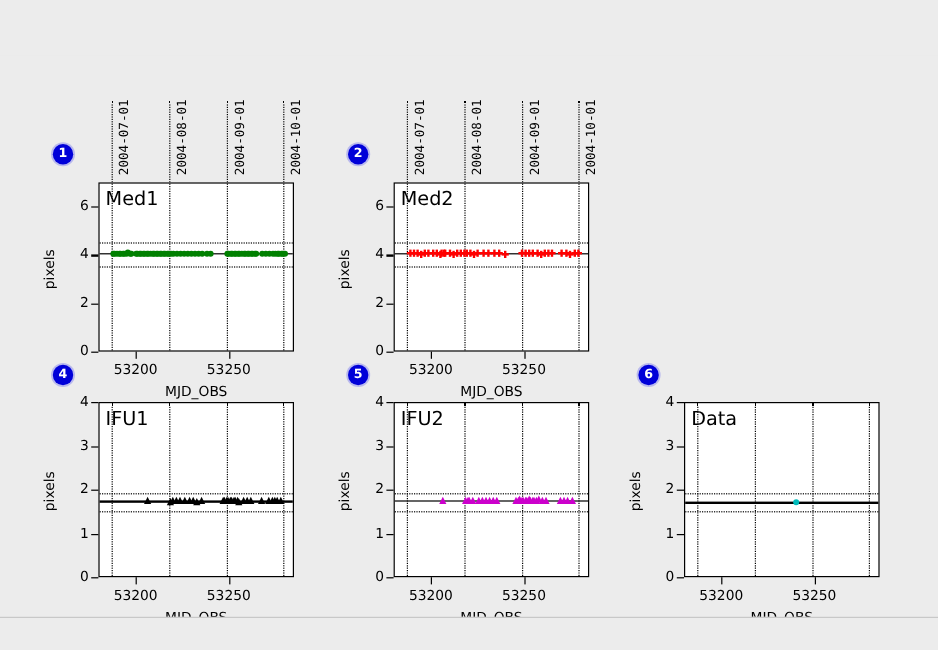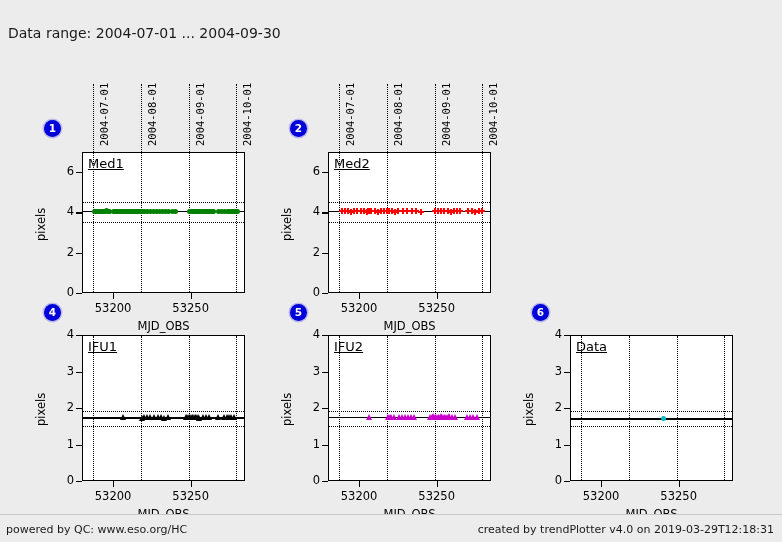--- a/index.html
+++ b/index.html
@@ -14,21 +14,21 @@
   .title{position:absolute;left:8px;top:2px;font-size:17px;color:#1a1a1a;white-space:nowrap;}
   .subtitle{position:absolute;left:8px;top:25px;font-size:14px;color:#1a1a1a;white-space:nowrap;}
 
   .canvas{position:absolute;left:0;top:46px;width:782px;height:468px;background:#ececec;}
 
   .footer{position:absolute;left:0;top:514px;width:782px;height:28px;background:#ececec;
           border-top:1px solid #c8c8c8;}
   .footer-left{position:absolute;left:6px;top:8px;font-size:11px;color:#1a1a1a;}
   .footer-right{position:absolute;right:8px;top:8px;font-size:11px;color:#1a1a1a;}
   .frame{position:absolute;border:1.3px solid #000;background:#fff;box-sizing:border-box;}
-  .plotlabel{position:absolute;font-size:13px;color:#000;white-space:nowrap;text-decoration:underline;}
+  .plotlabel{position:absolute;font-size:16px;color:#000;white-space:nowrap;}
 
   .badge{position:absolute;width:17px;height:17px;border-radius:50%;
          background:#0000d8;color:#fff;font-size:10.5px;line-height:17px;
          text-align:center;font-weight:bold;
          box-shadow:0 0 0 1.5px #b9b9ee;}
 
   .ylabel{position:absolute;font-size:11.5px;color:#000;
           transform:rotate(-90deg);transform-origin:left top;white-space:nowrap;}
   .xlabel{position:absolute;font-size:11.5px;color:#000;text-align:center;white-space:nowrap;}
 
@@ -47,21 +47,20 @@
   .href-dot{position:absolute;height:0;border-top:1.3px dotted #000;}
 
   .pt{position:absolute;}
   .pt-circ{border-radius:50%;}
   .pt-tri{width:0;height:0;background:none !important;}
 </style>
 </head>
 <body>
 
 <div class="header">
-  <div class="subtitle">Data range: 2004-07-01 ... 2004-09-30</div>
 </div>
 
 <div class="canvas" id="canvas">
     <div class="badge" style="left: 44px; top: 74px;">1</div>
     <div class="datelabel" style="left: 97.8667px; top: 100px;">2004-07-01</div>
     <div class="dateline" style="left: 92.8667px; top: 38px; height: 68px;"></div>
     <div class="datelabel" style="left: 145.99px; top: 100px;">2004-08-01</div>
     <div class="dateline" style="left: 140.99px; top: 38px; height: 68px;"></div>
     <div class="datelabel" style="left: 194.114px; top: 100px;">2004-09-01</div>
     <div class="dateline" style="left: 189.114px; top: 38px; height: 68px;"></div>
@@ -405,15 +404,13 @@
     <div class="ylabel" style="left: 522px; top: 380px;">pixels</div>
     <div class="xtickmark" style="left: 601.048px; top: 435px; height: 6px;"></div>
     <div class="xtick" style="left: 566.048px; top: 443px; width: 70px;">53200</div>
     <div class="xtickmark" style="left: 678.667px; top: 435px; height: 6px;"></div>
     <div class="xtick" style="left: 643.667px; top: 443px; width: 70px;">53250</div>
     <div class="xlabel" style="left: 570px; top: 461px; width: 163px;">MJD_OBS</div>
     <div class="pt pt-circ" style="left: 660.643px; top: 370.45px; width: 5px; height: 5px; background: rgb(0, 187, 187);"></div>
   </div>
 
 <div class="footer">
-  <div class="footer-left">powered by QC: www.eso.org/HC</div>
-  <div class="footer-right">created by trendPlotter v4.0 on 2019-03-29T12:18:31</div>
 </div>
 
 </body></html>

